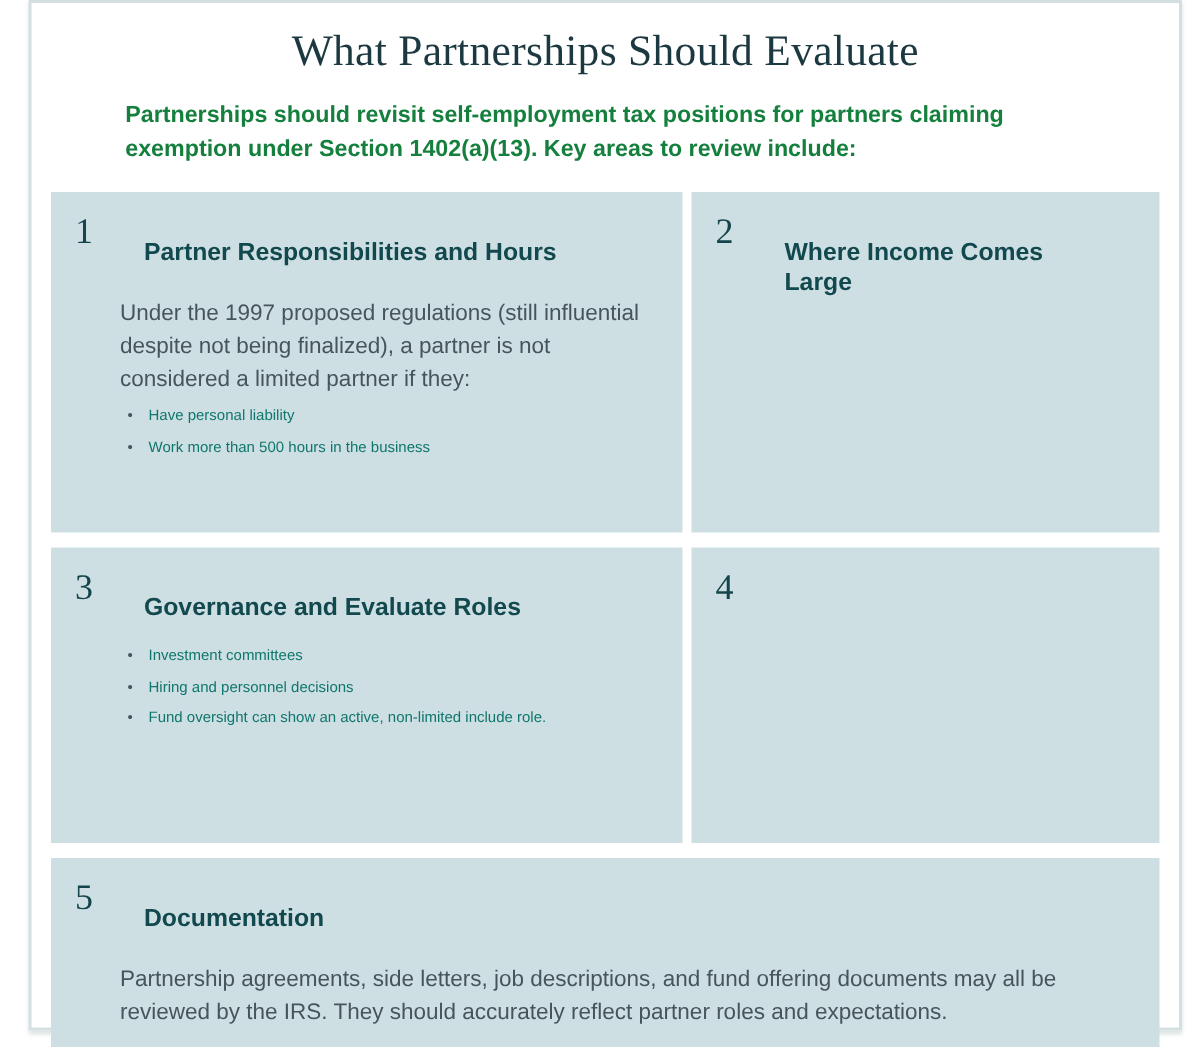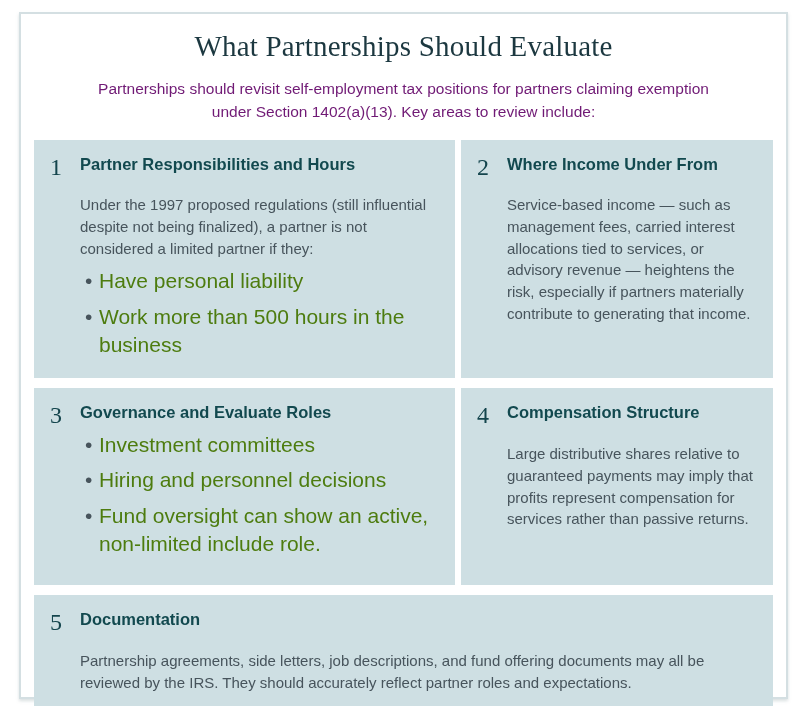--- a/index.html
+++ b/index.html
@@ -7,45 +7,45 @@
     padding: 0;
     background: #ffffff;
     width: 800px;
     height: 709px;
     overflow: hidden;
     font-family: "Liberation Sans", sans-serif;
   }
   .panel {
     position: absolute;
     left: 19px;
-    top: 12px;
+    top: 0;
     width: 769px;
     height: 687px;
     background: #ffffff;
     border: 2px solid #d4dfe2;
     box-sizing: border-box;
     box-shadow: 0 2px 3px rgba(150,165,170,0.35);
   }
   .page-title {
     margin: 16px 20px 0 20px;
     text-align: center;
     font-family: "Liberation Serif", serif;
     font-weight: 500;
     font-size: 29px;
     letter-spacing: 0.2px;
     color: #1c3840;
   }
   .page-subtitle {
     margin: 14px auto 0 auto;
     width: 640px;
-    text-align: center;
+    text-align: left;
     font-size: 15.5px;
-    font-weight: normal;
+    font-weight: bold;
     line-height: 1.5;
-    color: #701a75;
+    color: #15803d;
   }
   .grid {
     display: grid;
     grid-template-columns: 421px 1fr;
     column-gap: 6px;
     row-gap: 10px;
     margin: 16px 13px 0 13px;
   }
   .card {
     background: #cedfe3;
@@ -61,44 +61,44 @@
     font-family: "Liberation Serif", serif;
     font-size: 24px;
     line-height: 1;
     color: #14454d;
     width: 30px;
     flex: 0 0 30px;
     padding-top: 1px;
   }
   .card-content { flex: 1; min-width: 0; }
   .card-title {
-    margin: 0;
+    margin: 16px;
     font-size: 16.5px;
     font-weight: bold;
     color: #12494f;
     line-height: 1.25;
   }
   .card-intro, .card-outro {
     margin: 20px 0 0 0;
     font-size: 15px;
     line-height: 1.45;
     color: #47545c;
   }
   .card-bullets {
     list-style: none;
     margin: 8px 0 0 0;
     padding: 0;
   }
   .card-bullets li {
     position: relative;
     padding-left: 19px;
     margin: 0 0 7px 0;
-    font-size: 21px;
+    font-size: 10px;
     line-height: 1.35;
-    color: #4d7c0f;
+    color: #0f766e;
   }
   .card-bullets li::before {
     content: "•";
     position: absolute;
     left: 5px;
     top: 0;
     color: #47545c;
   }
 </style>
 </head>
@@ -116,41 +116,36 @@
           <p class="card-intro">Under the 1997 proposed regulations (still influential despite not being finalized), a partner is not considered a limited partner if they:</p>
           <ul class="card-bullets">
             <li>Have personal liability</li>
             <li>Work more than 500 hours in the business</li>
           </ul>
         </div>
       </section>
     <section class="card card-r1">
         <span class="card-number">2</span>
         <div class="card-content">
-          <h3 class="card-title">Where Income Under From</h3>
-          <p class="card-intro">Service-based income — such as management fees, carried interest allocations tied to services, or advisory revenue — heightens the risk, especially if partners materially contribute to generating that income.</p>
+          <h3 class="card-title">Where Income Comes Large</h3>
         </div>
       </section>
     <section class="card card-r2">
         <span class="card-number">3</span>
         <div class="card-content">
           <h3 class="card-title">Governance and Evaluate Roles</h3>
           <ul class="card-bullets">
             <li>Investment committees</li>
             <li>Hiring and personnel decisions</li>
             <li>Fund oversight can show an active, non-limited include role.</li>
           </ul>
         </div>
       </section>
     <section class="card card-r2">
         <span class="card-number">4</span>
-        <div class="card-content">
-          <h3 class="card-title">Compensation Structure</h3>
-          <p class="card-intro">Large distributive shares relative to guaranteed payments may imply that profits represent compensation for services rather than passive returns.</p>
-        </div>
       </section>
     <section class="card card-full">
         <span class="card-number">5</span>
         <div class="card-content">
           <h3 class="card-title">Documentation</h3>
           <p class="card-intro">Partnership agreements, side letters, job descriptions, and fund offering documents may all be reviewed by the IRS. They should accurately reflect partner roles and expectations.</p>
         </div>
       </section>
   </div>
 </div>

